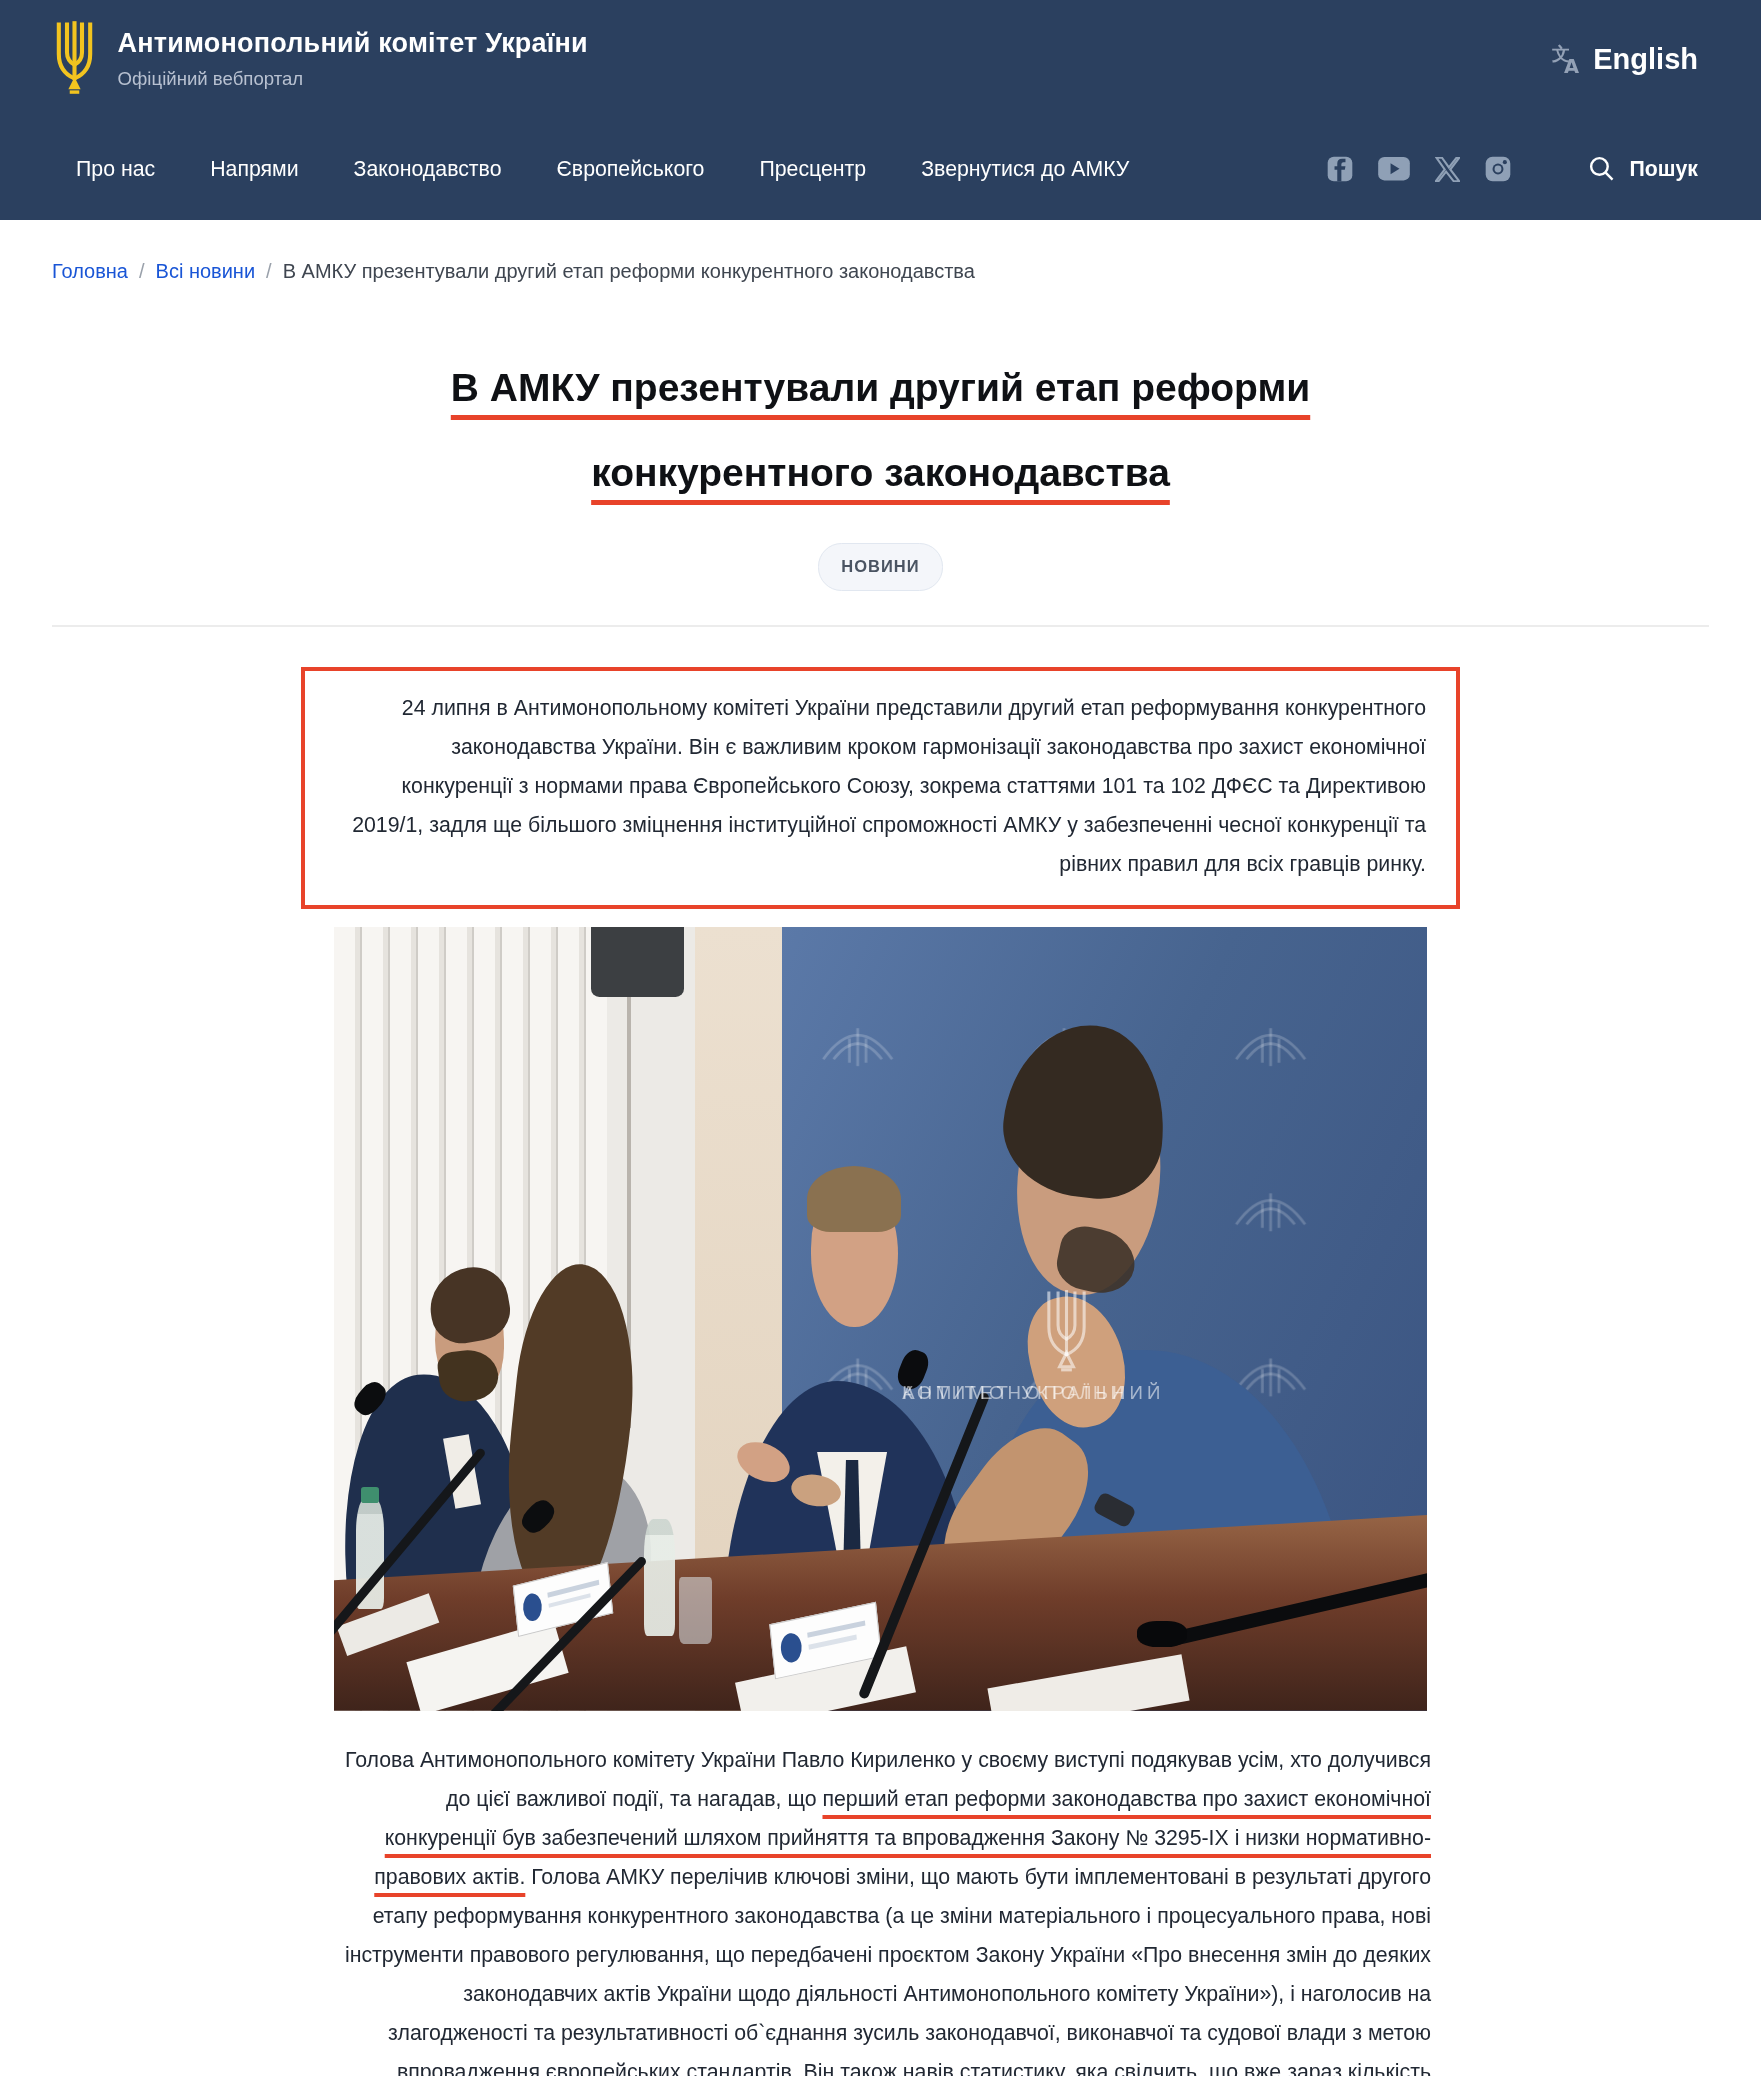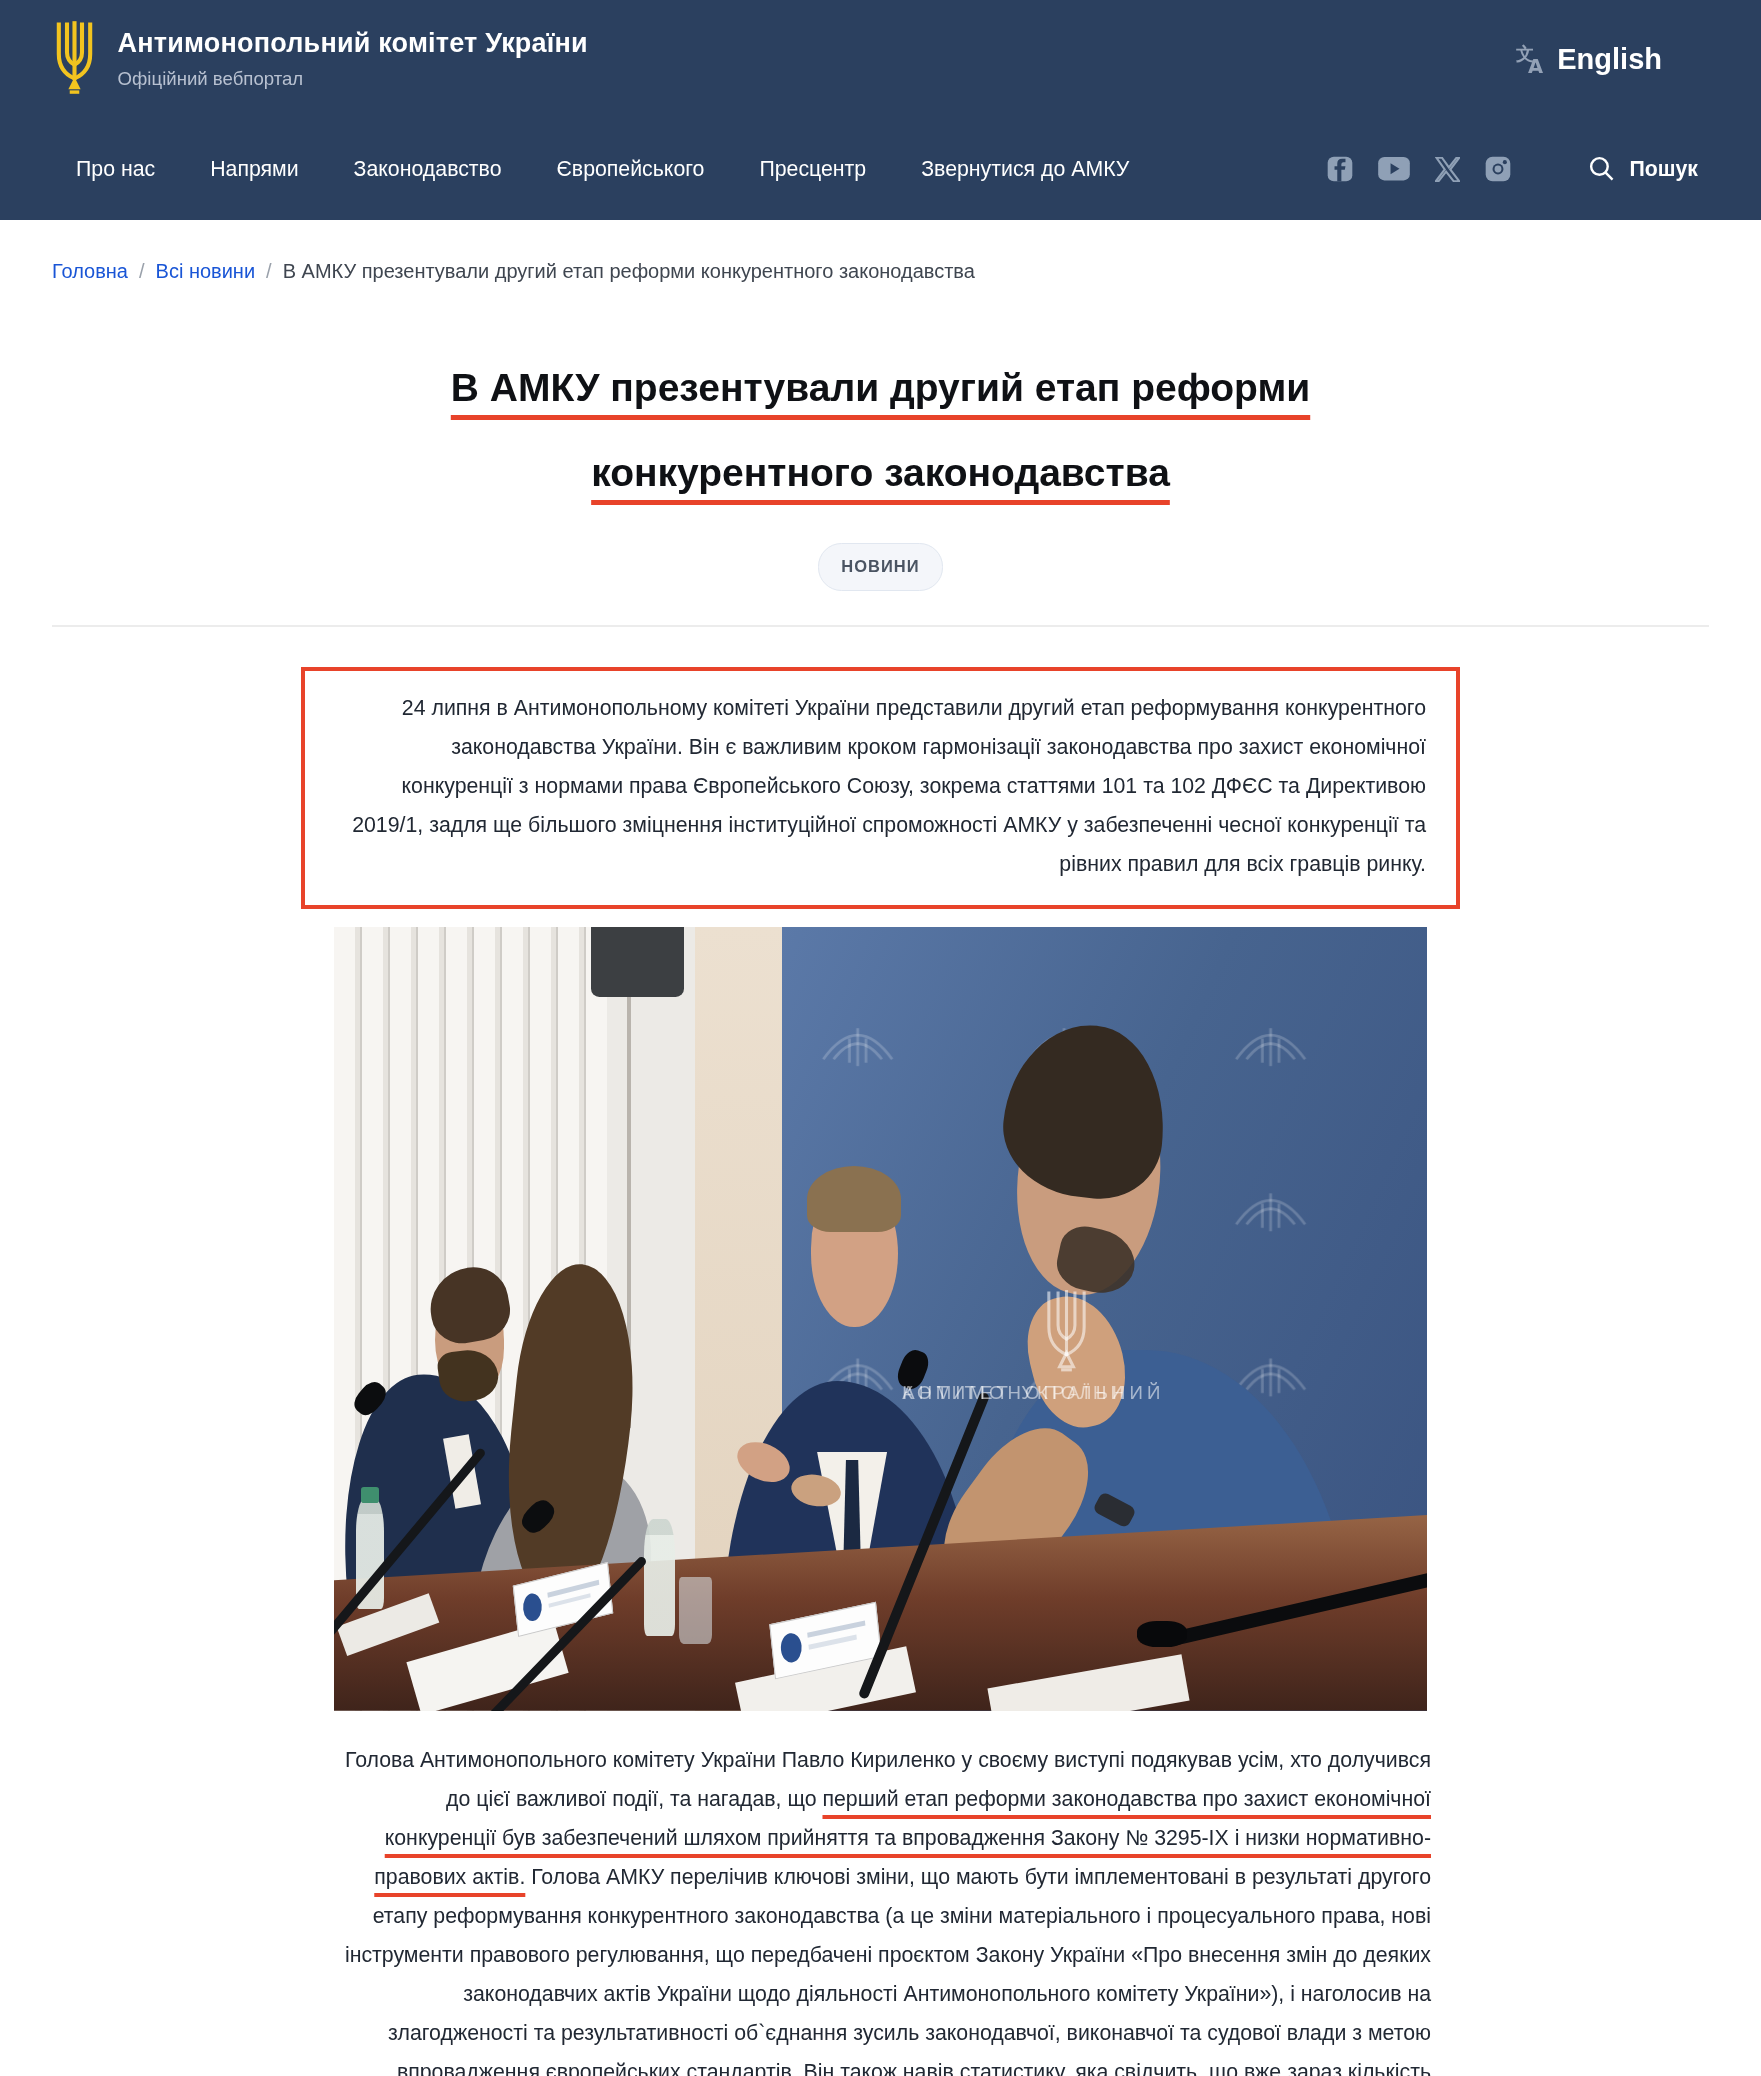--- a/index.html
+++ b/index.html
@@ -4,21 +4,21 @@
 <style>
   * { margin:0; padding:0; box-sizing:border-box; }
   html,body { background:#ffffff; }
   body {
     width:1761px; height:2077px; overflow:hidden; position:relative;
     font-family:"Liberation Sans","DejaVu Sans",sans-serif;
     color:#1d242e;
   }
   
   .hdr { background:#2b405f; }
-  .hdr-top { height:118px; display:flex; align-items:center; padding:0 99px 0 52px; }
+  .hdr-top { height:118px; display:flex; align-items:center; padding:0 63px 0 52px; }
   .logo-svg { width:45px; height:80px; flex:0 0 auto; }
   .site-text { margin-left:20.6px; }
   .site-title { color:#ffffff; font-size:27px; font-weight:700; letter-spacing:0.2px; }
   .site-sub { color:#b8c1d1; font-size:18.6px; margin-top:8.3px; }
   .hdr-spacer { flex:1; }
   .lang { display:flex; align-items:center; gap:11px; cursor:pointer; }
   .lang-label { color:#ffffff; font-size:29px; font-weight:600; }
   .nav { height:102px; display:flex; align-items:center; padding:0 63px 0 76px; }
   .nav a.nav-item { color:#ffffff; font-size:21.3px; text-decoration:none; margin-right:55px; white-space:nowrap; }
   .nav-spacer { flex:1; }

